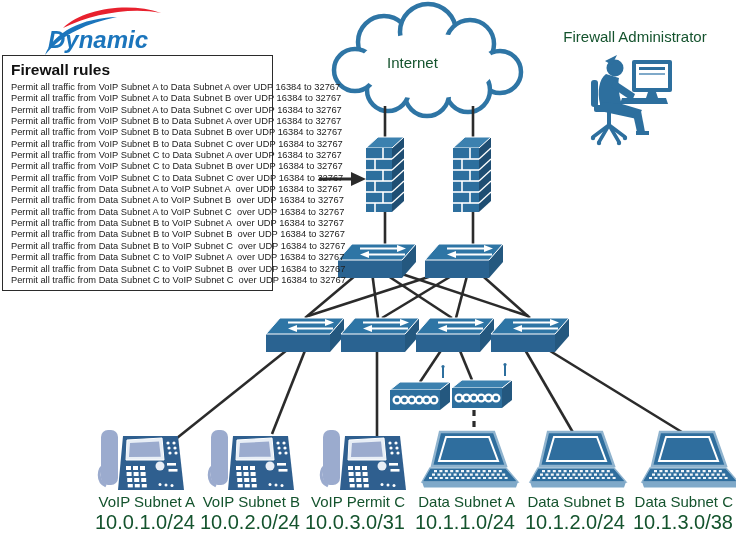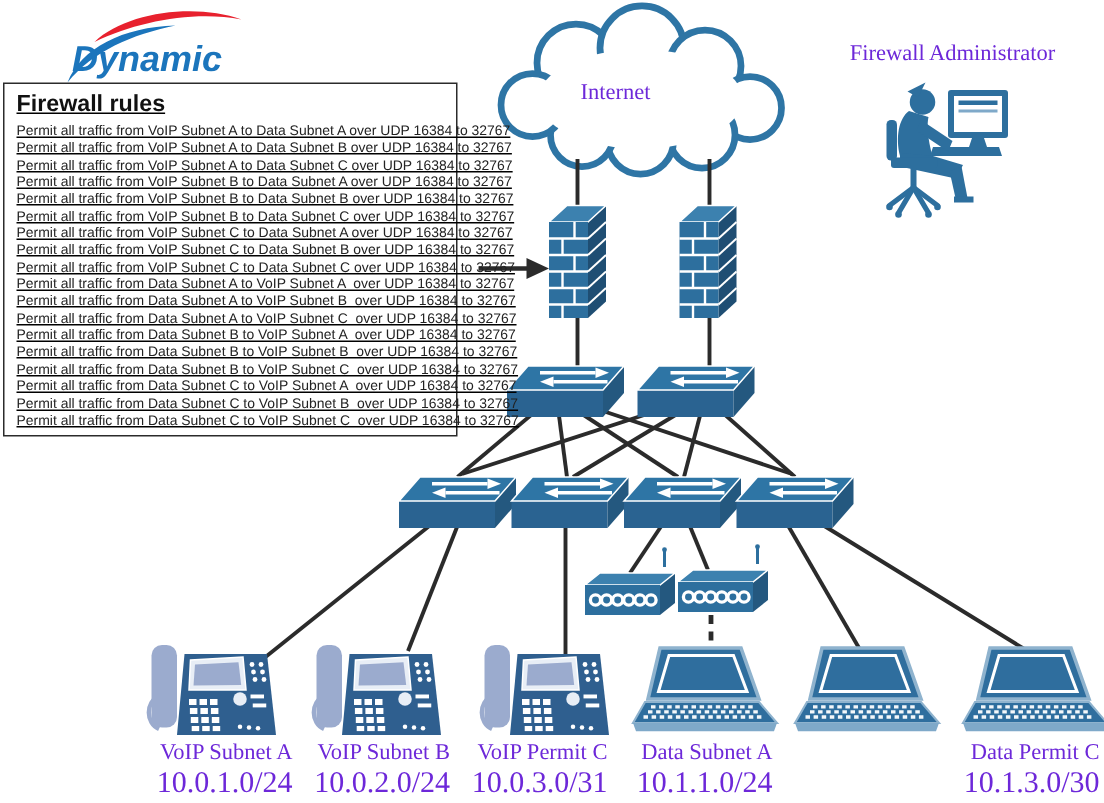--- a/index.html
+++ b/index.html
@@ -1,32 +1,32 @@
 <!DOCTYPE html>
 <html><head>
 <meta charset="utf-8">
 <style>
   html,body{margin:0;padding:0;background:#fff;}
   #stage{
     position:relative;width:736px;height:535px;background:#fff;overflow:hidden;
     font-family:"Liberation Sans",sans-serif;
   }
   #diagram-svg{position:absolute;left:0;top:0;}
-  .overlay{position:absolute;color:#6d28d9;font-family:Liberation Serif, serif;}
+  .overlay{position:absolute;color:#14532d;}
   
   #logo{position:absolute;left:12px;top:2px;width:180px;height:62px;z-index:5;}
   #logo .logo-text{
     position:absolute;left:36px;top:24px;
     font-size:24px;font-weight:bold;font-style:italic;color:#1B75BC;
     letter-spacing:0px;
   }
   
   #rules-box{
-    position:absolute;left:2px;top:55px;width:303px;height:236px;
-    border:1.6px solid #2b2b2b;background:#fff;box-sizing:border-box;z-index:3;text-decoration:underline;
+    position:absolute;left:2px;top:55px;width:271px;height:236px;
+    border:1.6px solid #2b2b2b;background:#fff;box-sizing:border-box;z-index:3;
   }
   #rules-title{
     font-size:15.5px;font-weight:bold;color:#111;margin:5px 0 3px 8px;
   }
   .rule{
     font-size:9.3px;line-height:11.35px;color:#222;padding-left:8px;white-space:pre;
   }
   
   #internet-label{left:387px;top:54px;width:82px;text-align:left;font-size:15px;z-index:2;}
   
@@ -282,18 +282,22 @@
     <div class="cidr">10.0.2.0/24</div>
   </div>
   <div class="overlay subnet-label" style="left:285px;">
     <div class="name">VoIP Permit C</div>
     <div class="cidr">10.0.3.0/31</div>
   </div>
   <div class="overlay subnet-label" style="left:395px;">
     <div class="name">Data Subnet A</div>
     <div class="cidr">10.1.1.0/24</div>
   </div>
+  <div class="overlay subnet-label" style="left:505px;">
+    <div class="name">Data Subnet B</div>
+    <div class="cidr">10.1.2.0/24</div>
+  </div>
   <div class="overlay subnet-label" style="left:613px;">
-    <div class="name">Data Permit C</div>
-    <div class="cidr">10.1.3.0/30</div>
+    <div class="name">Data Subnet C</div>
+    <div class="cidr">10.1.3.0/38</div>
   </div>
 
 </div>
 
 </body></html>

